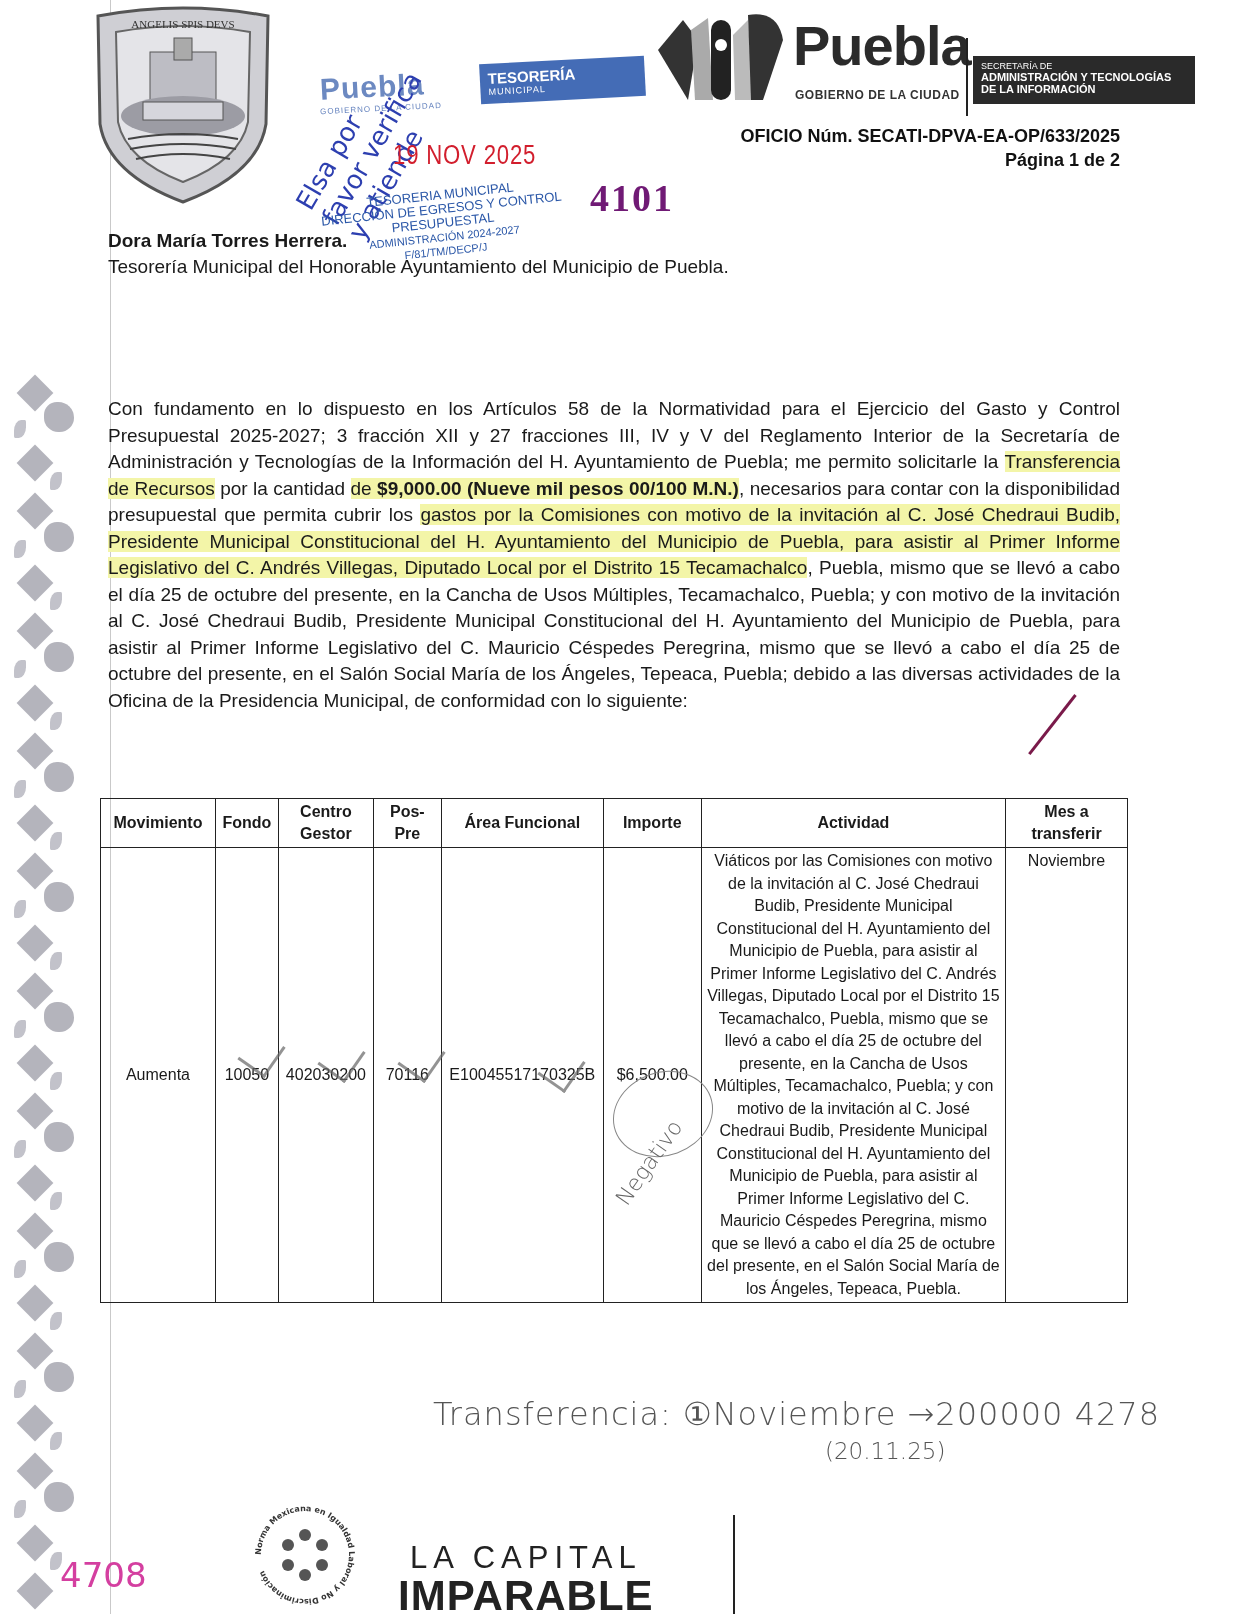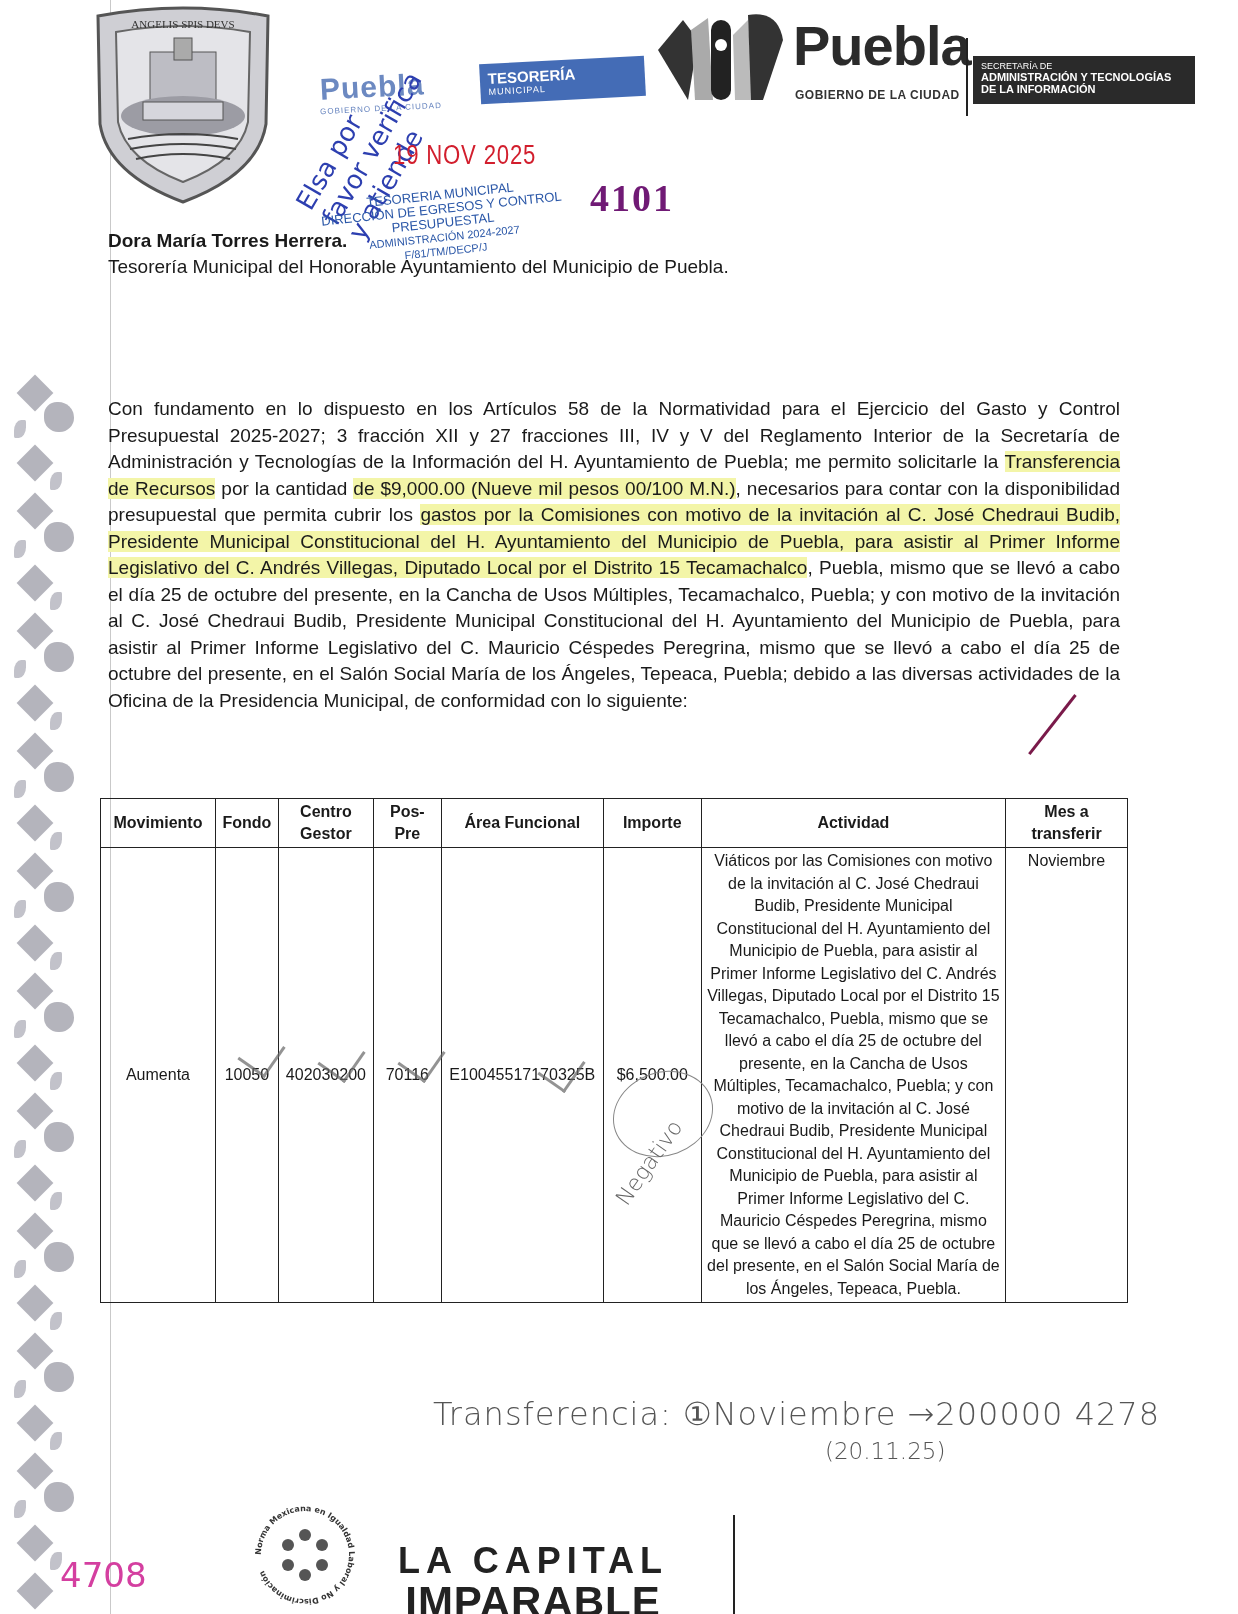--- a/index.html
+++ b/index.html
@@ -35,40 +35,40 @@
   .hdr-right{right:118px;top:124px;text-align:right;font-size:18px;line-height:24px;color:#111;}
   .hdr-right .b{font-weight:bold;}
   .hdr-right .motto{font-weight:bold;}
   
   .recipient{left:108px;top:228px;width:700px;font-size:19px;line-height:26px;}
   .recipient .name{font-weight:bold;}
   .recipient .presente{letter-spacing:4px;}
   
   .body{left:108px;top:396px;width:1012px;font-size:19px;line-height:26.5px;text-align:justify;}
   .hl{background:#f3f5a8;}
-  .body b{font-weight:normal;}
+  .body b{font-weight:bold;}
   
   .tbl{left:100px;top:798px;width:1028px;border-collapse:collapse;font-size:16px;}
   .tbl th,.tbl td{border:1.5px solid #222;padding:2px 4px;text-align:center;vertical-align:middle;line-height:22px;}
   .tbl th{font-weight:bold;font-size:16px;}
   .tbl td.act{line-height:22.5px;}
   .tbl td.top{vertical-align:top;}
   
   .hand{font-family:"DejaVu Sans",sans-serif;color:#555;font-weight:200;}
   .transfer-note{left:433px;top:1395px;font-size:32px;letter-spacing:1px;}
   .transfer-date{left:825px;top:1438px;font-size:23px;}
   .negativo{left:600px;top:1150px;font-size:22px;color:#666;transform:rotate(-55deg);}
   .circle-mark{left:612px;top:1072px;width:100px;height:82px;border:1.5px solid #888;border-radius:50%;transform:rotate(-20deg);}
   .pink-num{left:60px;top:1555px;font-size:34px;color:#d43fa0;font-family:"DejaVu Sans",sans-serif;}
   .slash{left:1074px;top:695px;width:3px;height:75px;background:#7a1a4a;transform:rotate(38deg);transform-origin:top;}
   .check{position:absolute;width:30px;height:34px;border-right:3px solid #666;border-bottom:3px solid #666;transform:rotate(35deg);opacity:.7;}
   
   .seal{left:250px;top:1500px;width:110px;height:110px;}
   .capital{left:398px;top:1540px;text-align:center;}
-  .capital .t1{font-size:36px;font-weight:bold;letter-spacing:6px;color:#222;}
+  .capital .t1{font-size:31px;font-weight:normal;letter-spacing:6px;color:#222;}
   .capital .t2{font-size:42px;font-weight:bold;color:#222;line-height:40px;letter-spacing:1px;}
   .footer-sep{left:733px;top:1515px;width:2px;height:99px;background:#222;}
 </style>
 </head>
 <body>
 
 <div class="abs strip">
   <div class="d" style="left:22px;top:0px"></div>
     <div class="c" style="left:44px;top:22px"></div>
     <div class="l" style="left:14px;top:40px"></div>
@@ -168,20 +168,22 @@
   <div class="logo-gob">GOBIERNO DE LA CIUDAD</div>
   <div class="logo-sep"></div>
   <div class="logo-box">
     <span class="a">SECRETARÍA DE</span>
     <span class="b">ADMINISTRACIÓN Y TECNOLOGÍAS</span>
     <span class="b">DE LA INFORMACIÓN</span>
   </div>
 </div>
 
 <div class="abs hdr-right">
+  <div class="b">OFICIO Núm. SECATI-DPVA-EA-OP/633/2025</div>
+  <div class="b">Página 1 de 2</div>
 </div>
 
 <div class="abs recipient">
   <div class="name">Dora María Torres Herrera.</div>
   <div>Tesorería Municipal del Honorable Ayuntamiento del Municipio de Puebla.</div>
 </div>
 
 <div class="abs body"><span>Con fundamento en lo dispuesto en los Artículos 58 de la Normatividad para el Ejercicio del Gasto y Control Presupuestal 2025-2027; 3 fracción XII y 27 fracciones III, IV y V del Reglamento Interior de la Secretaría de Administración y Tecnologías de la Información del H. Ayuntamiento de Puebla; me permito solicitarle la </span><span class="hl">Transferencia de Recursos</span><span> por la cantidad </span><span class="hl">de </span><b class="hl">$9,000.00 (Nueve mil pesos 00/100 M.N.)</b><span>, necesarios para contar con la disponibilidad presupuestal que permita cubrir los </span><span class="hl">gastos por la Comisiones con motivo de la invitación al C. José Chedraui Budib, Presidente Municipal Constitucional del H. Ayuntamiento del Municipio de Puebla, para asistir al Primer Informe Legislativo del C. Andrés Villegas, Diputado Local por el Distrito 15 Tecamachalco</span><span>, Puebla, mismo que se llevó a cabo el día 25 de octubre del presente, en la Cancha de Usos Múltiples, Tecamachalco, Puebla; y con motivo de la invitación al C. José Chedraui Budib, Presidente Municipal Constitucional del H. Ayuntamiento del Municipio de Puebla, para asistir al Primer Informe Legislativo del C. Mauricio Céspedes Peregrina, mismo que se llevó a cabo el día 25 de octubre del presente, en el Salón Social María de los Ángeles, Tepeaca, Puebla; debido a las diversas actividades de la Oficina de la Presidencia Municipal, de conformidad con lo siguiente:</span></div>
 
 <div class="abs slash"></div>

